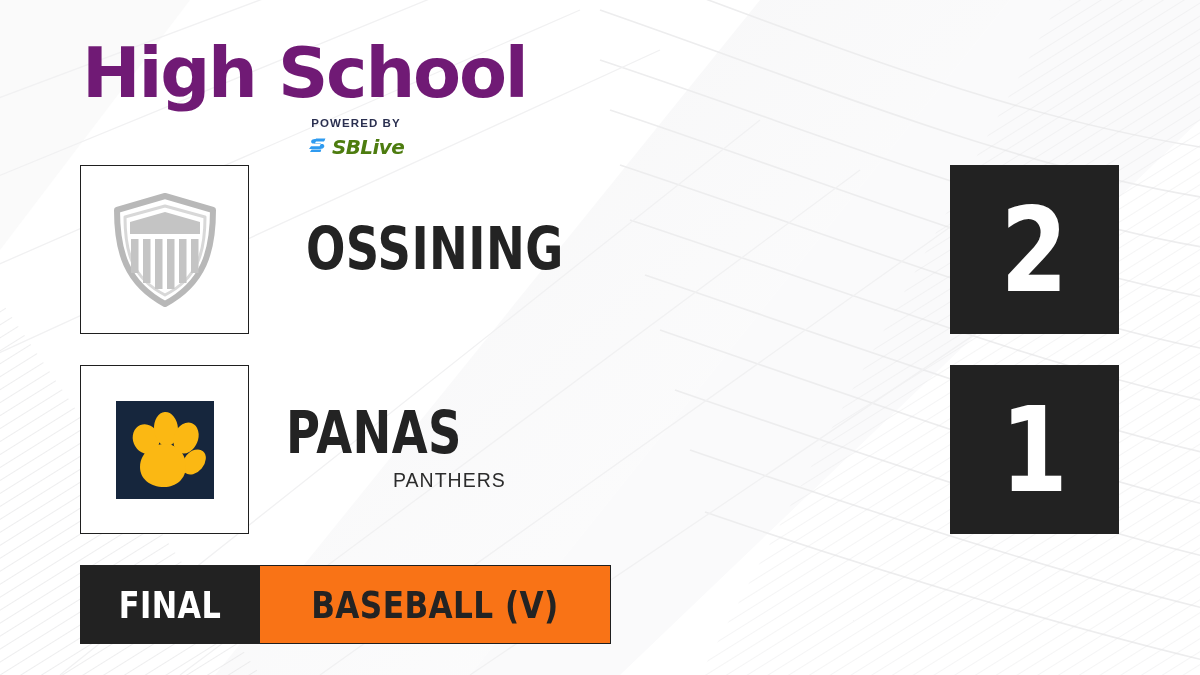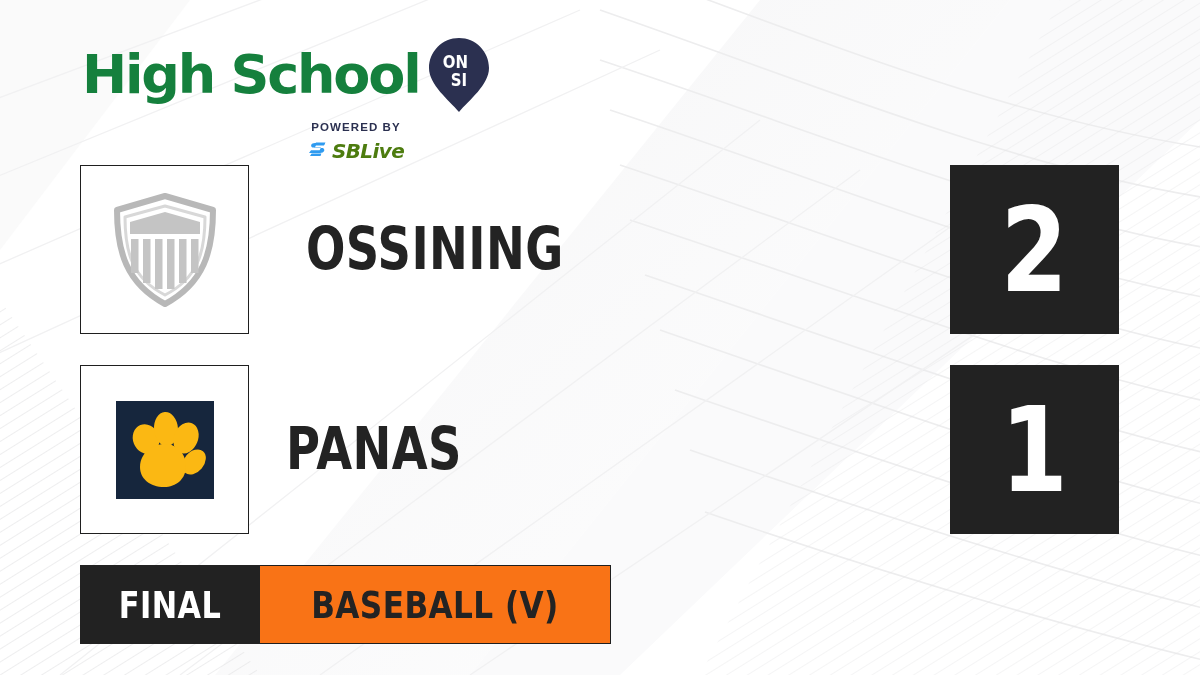--- a/index.html
+++ b/index.html
@@ -17,23 +17,23 @@
 
   
   .stage { position:absolute; inset:0; z-index:2; }
 
   
   .brand { position:absolute; left:82px; top:38px; width:430px; }
   .brand-row { display:flex; align-items:center; gap:10px; }
   .brand-word {
     font-family:"DejaVu Sans", sans-serif;
     font-weight:700;
-    font-size:54px;
+    font-size:70px;
     letter-spacing:-2.2px;
-    color:#15803d;
+    color:#701a75;
     line-height:1;
     white-space:nowrap;
   }
   .pin { position:relative; width:60px; height:74px; flex:0 0 60px; }
   .pin svg { display:block; }
   .powered {
     display:flex; align-items:center; justify-content:center;
     gap:7px; margin-top:9px; margin-left:118px;flex-direction:column;
   }
   .powered-by {
@@ -192,27 +192,20 @@
       <path d="M470,675 L1070,270"></path>
     </g>
   </svg>
 </div>
 
 <div class="stage">
 
   <div class="brand">
     <div class="brand-row">
       <div class="brand-word">High School</div>
-      <div class="pin">
-        <svg width="60" height="74" viewBox="0 0 60 74" xmlns="http://www.w3.org/2000/svg">
-          <path d="M30 0 C13.4 0 0 13.4 0 30 C0 47 20 62 30 74 C40 62 60 47 60 30 C60 13.4 46.6 0 30 0 Z" fill="#2b3050"></path>
-          <text x="30" y="30" text-anchor="middle" font-family="DejaVu Sans, sans-serif" font-size="17" font-weight="700" fill="#ffffff" transform="translate(0,0) scale(0.88,1)">ON</text>
-          <text x="34" y="48" text-anchor="middle" font-family="DejaVu Sans, sans-serif" font-size="17" font-weight="700" fill="#ffffff" transform="scale(0.88,1)">SI</text>
-        </svg>
-      </div>
     </div>
 
     <div class="powered">
       <div class="powered-by">POWERED BY</div>
       <div class="sblive">
         <span class="sb-mark">
           <svg width="21" height="21" viewBox="0 0 21 21" xmlns="http://www.w3.org/2000/svg">
             <path d="M17 3 L7 3 C3 3 2 6 4.5 7.6 L13 7.6 L11.6 10.2 L3 10.2 L1 13 L12 13 C16.5 13 17.5 9.6 15 8 L6.5 8 L8 5.6 L16 5.6 Z" fill="#2f9bf0"></path>
             <path d="M17.5 2.4 L8 2.4 L6.5 5 L16 5 Z" fill="#2f9bf0"></path>
             <path d="M12.5 16 L2 16 L3.6 13.4 L13.4 13.4 Z" fill="#2f9bf0"></path>
@@ -256,20 +249,21 @@
             <ellipse cx="50" cy="28" rx="12" ry="17" transform="rotate(-4 50 28)"></ellipse>
             <ellipse cx="70" cy="37" rx="12" ry="16" transform="rotate(22 70 37)"></ellipse>
             <ellipse cx="78" cy="61" rx="10" ry="14" transform="rotate(40 78 61)"></ellipse>
             <path d="M49 43 C62 43 70 54 70 65 C70 78 60 86 48 86 C34 86 24 78 24 66 C24 53 35 43 49 43 Z"></path>
           </g>
         </svg>
       </span>
     </div>
     <div class="team-text">
       <div class="team-name">PANAS</div>
+      <div class="team-mascot">PANTHERS</div>
     </div>
   </div>
 
   <div class="score-box s1">
     <span class="score-num">2</span>
   </div>
   <div class="score-box s2">
     <span class="score-num">1</span>
   </div>
 

